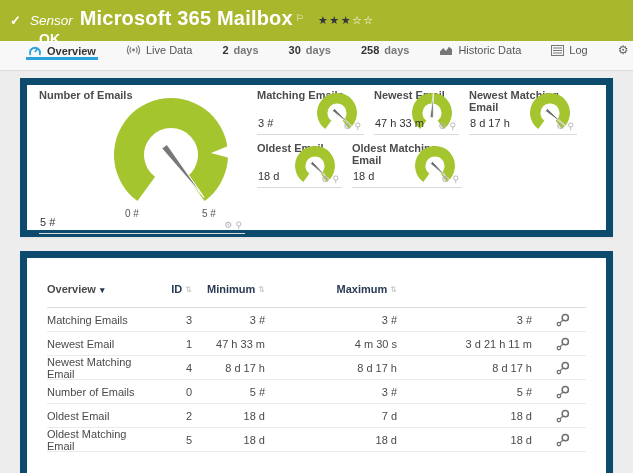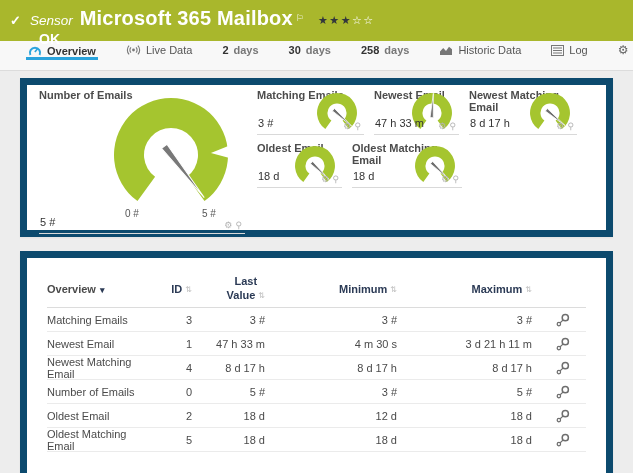--- a/index.html
+++ b/index.html
@@ -230,26 +230,20 @@
 
   <section class="card table-card">
 
     <div class="trow thead">
       <div class="c-channel">
         <span>Overview</span><span class="caret">▾</span>
       </div>
       <div class="cell-r">
         <span>ID</span><span class="sort">⇅</span>
       </div>
-      <div class="th-last">
-        <div class="lv">
-          <div>Last</div>
-          <div><span>Value</span><span class="sort">⇅</span></div>
-        </div>
-      </div>
       <div class="cell-r">
         <span>Minimum</span><span class="sort">⇅</span>
       </div>
       <div class="cell-r">
         <span>Maximum</span><span class="sort">⇅</span>
       </div>
       <div></div>
     </div>
 
     <div class="trow">
@@ -305,21 +299,21 @@
             <circle cx="9.3" cy="4.7" r="3.1" fill="none" stroke="#6e6e6e" stroke-width="1.5"></circle>
             <circle cx="2.9" cy="11.1" r="1.7" fill="none" stroke="#6e6e6e" stroke-width="1.2"></circle>
             <line x1="4.1" y1="9.9" x2="6.9" y2="7.1" stroke="#6e6e6e" stroke-width="1.3"></line>
           </svg>
         </div>
     </div>
     <div class="trow">
       <div class="c-channel">Oldest Email</div>
       <div class="cell-r">2</div>
       <div class="cell-r">18 d</div>
-      <div class="cell-r">12 d</div>
+      <div class="cell-r">7 d</div>
       <div class="cell-r">18 d</div>
       <div class="c-edit">
           <svg width="14" height="14" viewBox="0 0 14 14">
             <circle cx="9.3" cy="4.7" r="3.1" fill="none" stroke="#6e6e6e" stroke-width="1.5"></circle>
             <circle cx="2.9" cy="11.1" r="1.7" fill="none" stroke="#6e6e6e" stroke-width="1.2"></circle>
             <line x1="4.1" y1="9.9" x2="6.9" y2="7.1" stroke="#6e6e6e" stroke-width="1.3"></line>
           </svg>
         </div>
     </div>
     <div class="trow">

